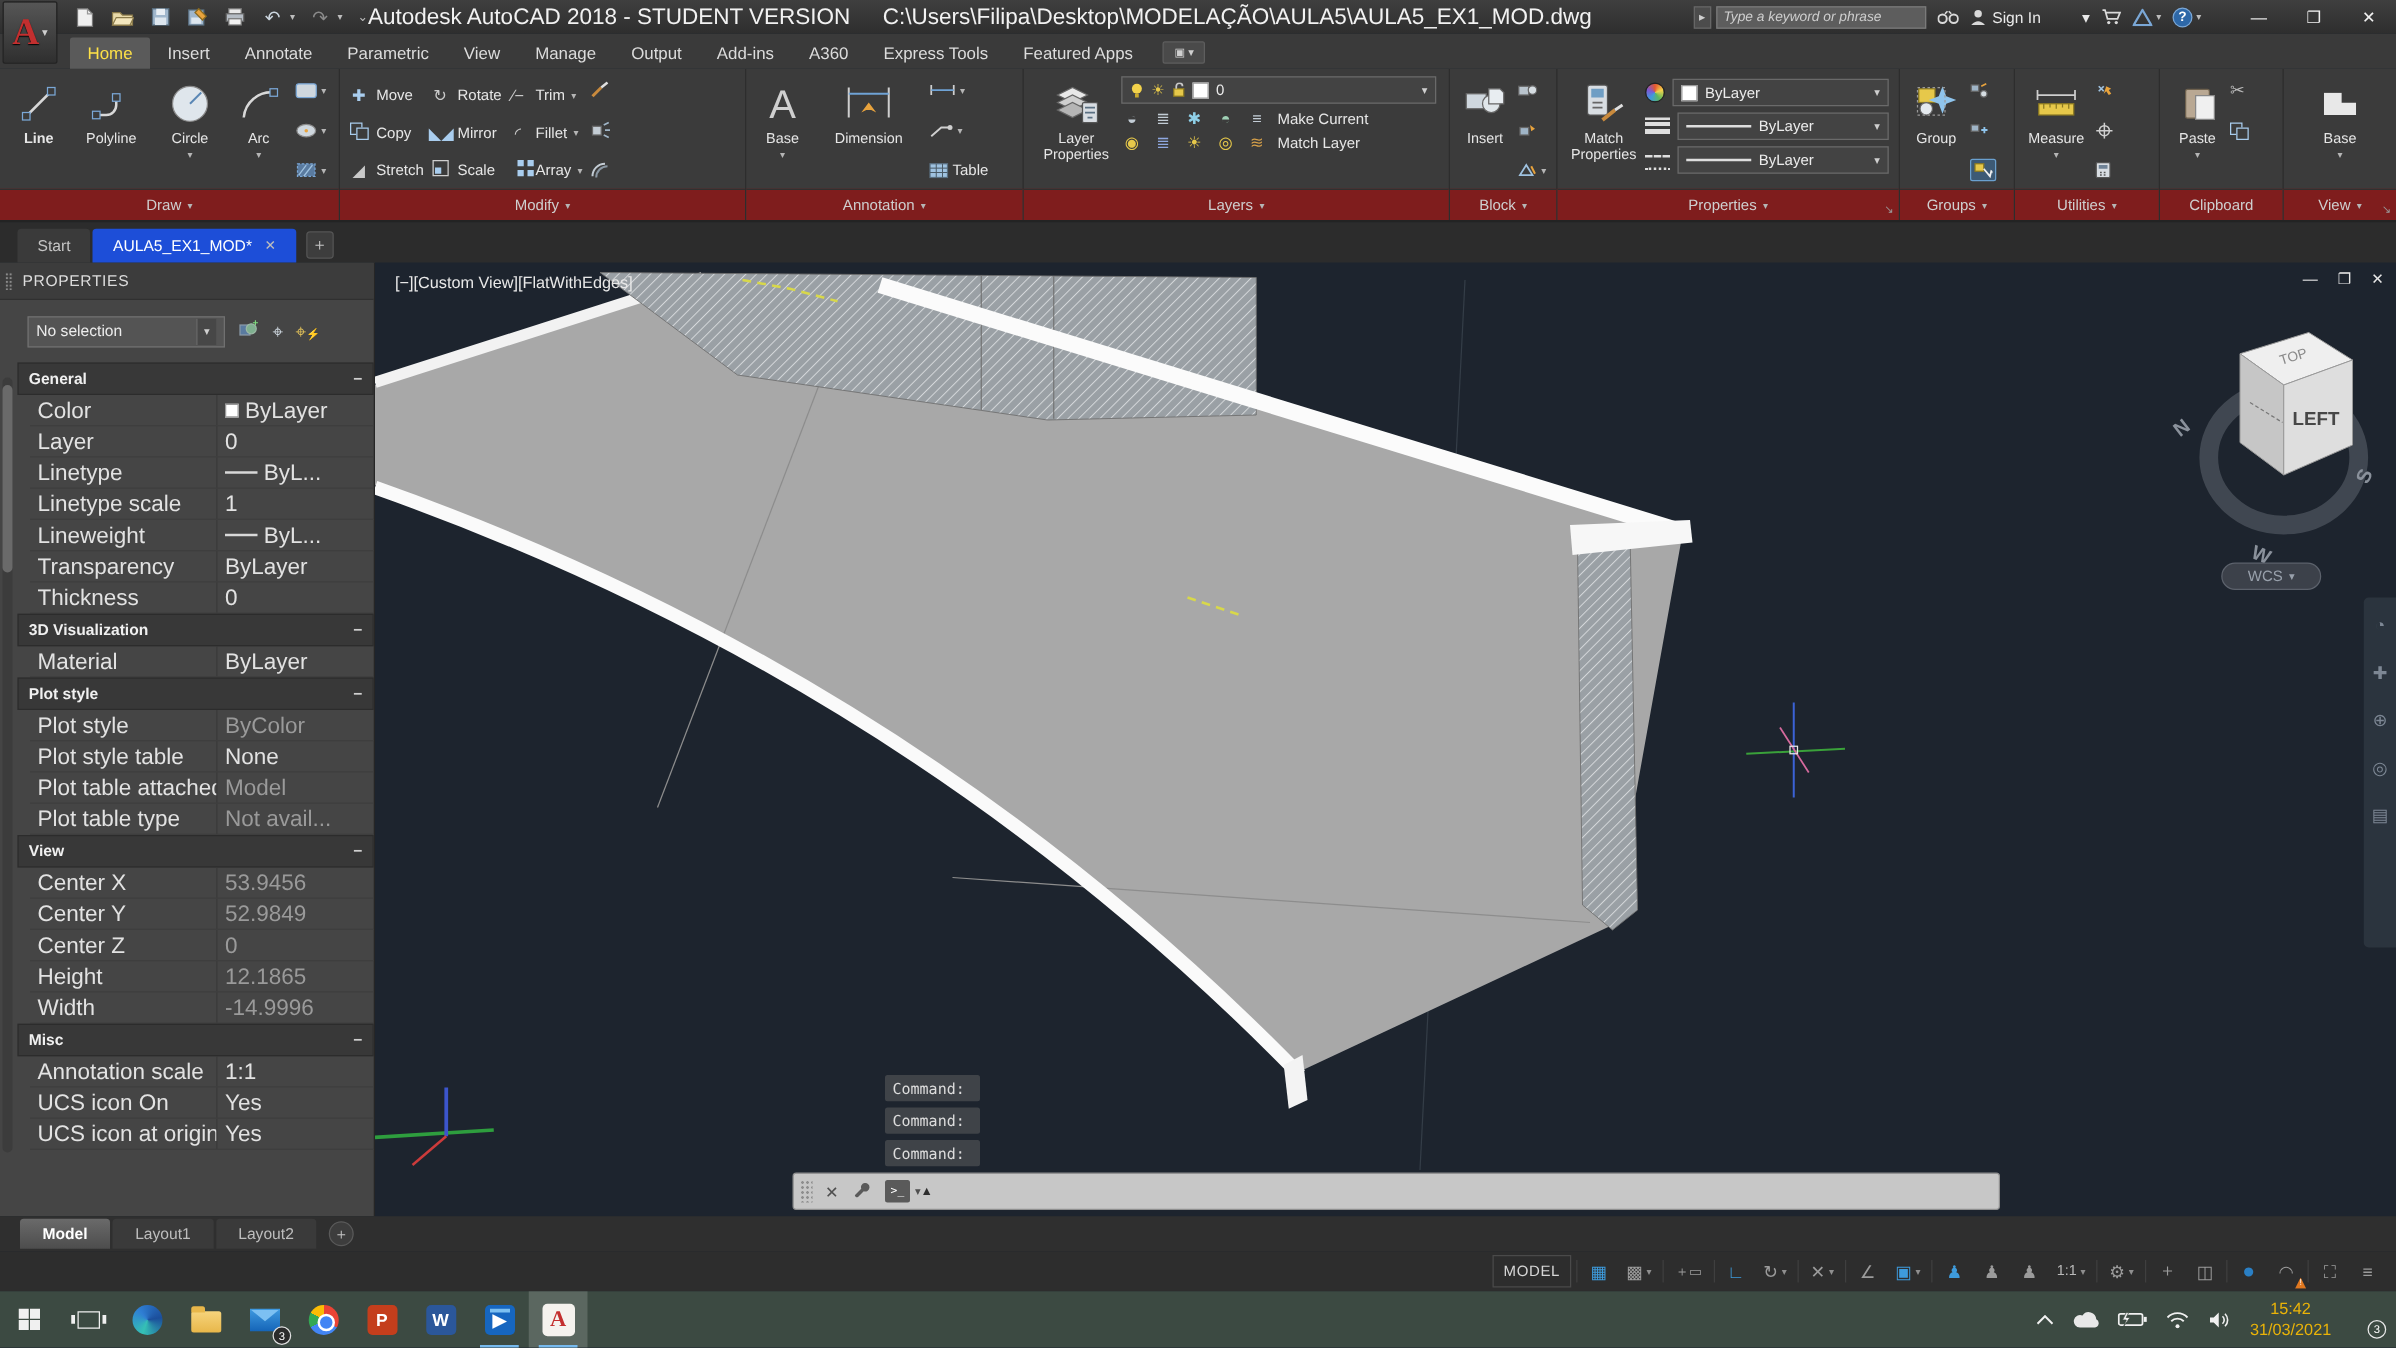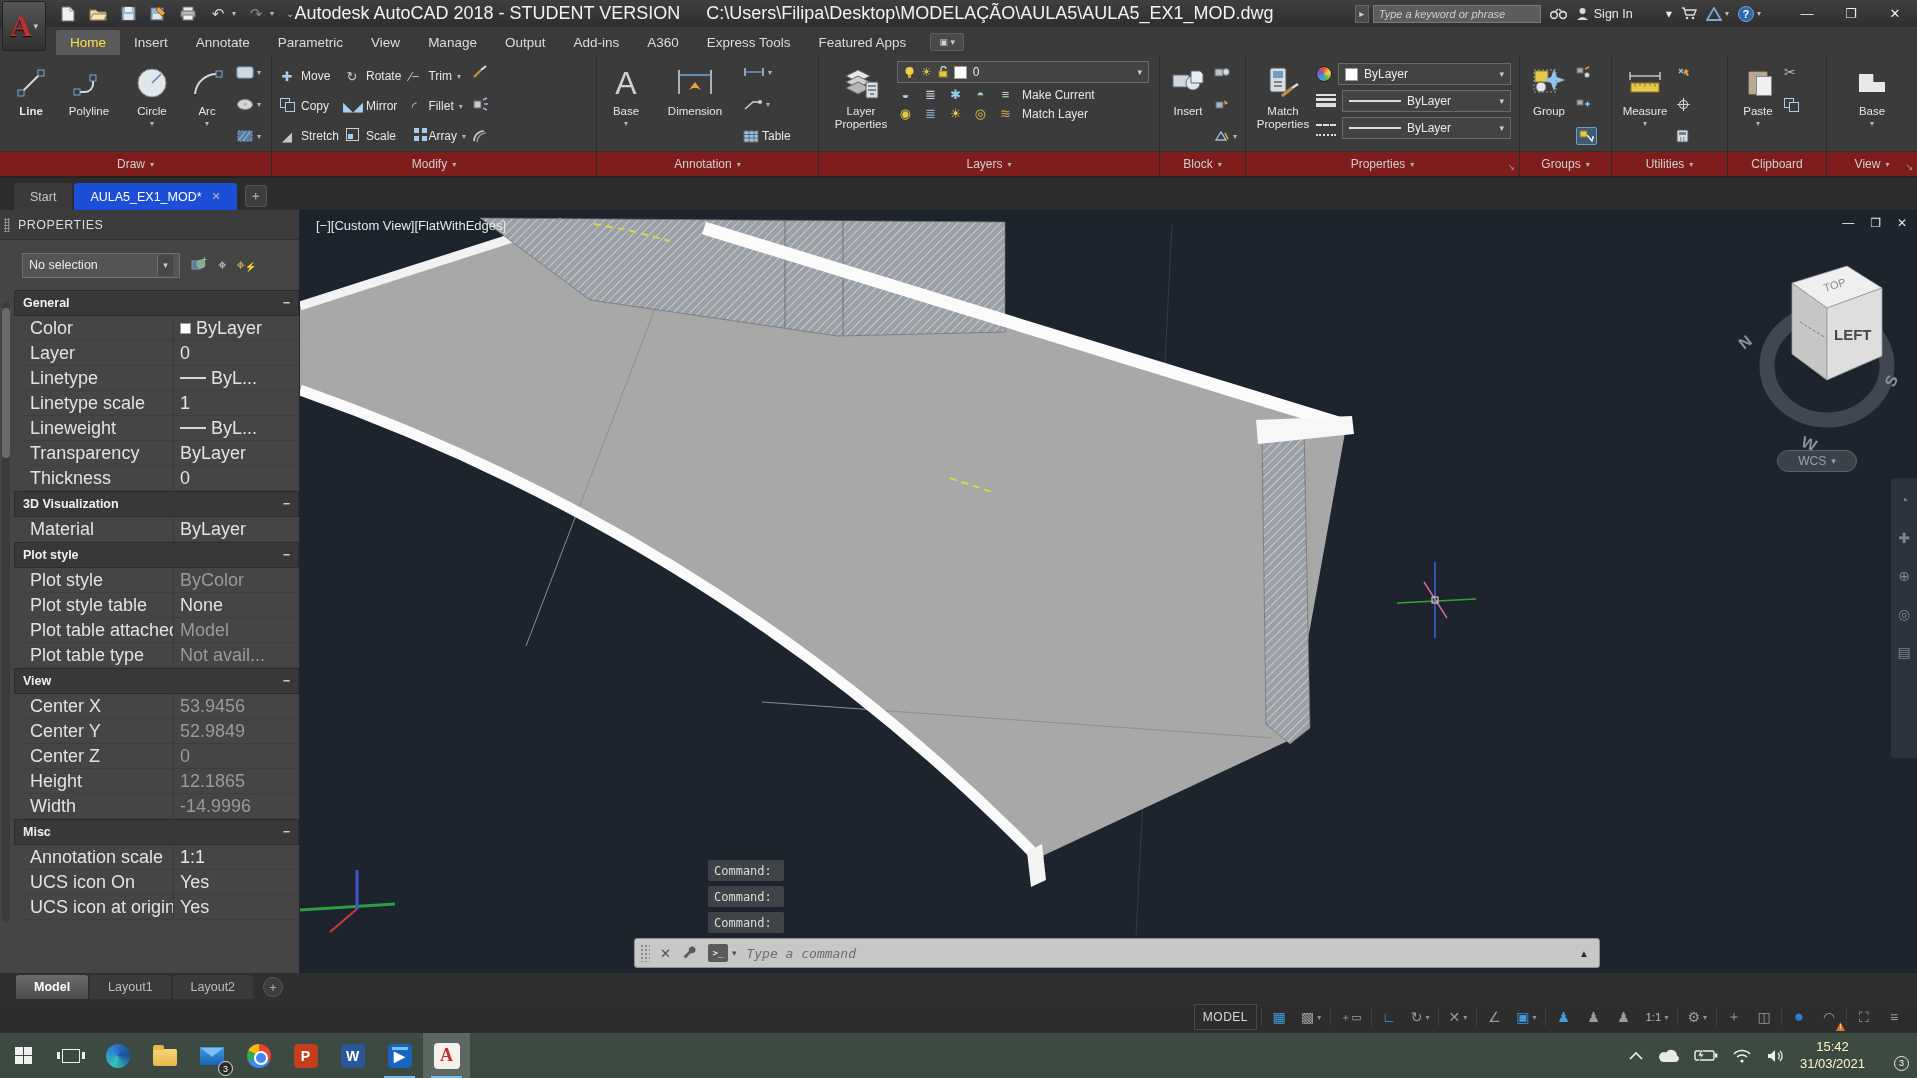--- a/index.html
+++ b/index.html
@@ -199,21 +199,21 @@
     background:#4285f4; border:2px solid #fff;}
   .docico { width:24px; height:24px; border-radius:4px; color:#fff; font-weight:bold; font-size:14px;
     display:flex; align-items:center; justify-content:center;}
   .ppt { background:#c43e1c;} .word { background:#2b579a;}
   .movies { background:#1666c0; position:relative;}
   .movies::before { content:""; position:absolute; top:3px; left:4px; right:4px; height:3px; background:#7cc0f2;}
   .acadico { width:26px; height:26px; border-radius:4px; background:#f5f2ee; color:#c32f2f;
     font-family:"Liberation Serif",serif; font-weight:bold; font-size:18px; display:flex; align-items:center; justify-content:center;}
   #tray { margin-left:auto; display:flex; align-items:center; gap:14px; padding-right:14px; color:#f0f0f0;}
   #tray svg { display:block;}
-  .clock { text-align:center; font-size:13px; color:#fef9c3; line-height:1.3;}
+  .clock { text-align:center; font-size:13px; color:#eab308; line-height:1.3;}
   .notif { position:relative; width:24px; height:22px;}
   .notif .bubble { width:20px; height:17px; background:#f0f0f0; clip-path:polygon(0 0,100% 0,100% 75%,35% 75%,15% 100%,15% 75%,0 75%);}
   .notif .badge2 { position:absolute; right:-6px; bottom:-4px; width:15px; height:15px; border-radius:50%; background:#3c4a42;
     border:1px solid #e8e8e8; color:#fff; font-size:9px; display:flex; align-items:center; justify-content:center;}
 </style>
 </head>
 <body>
 
 <div id="titlebar">
   <div id="acad-logo">
@@ -1016,21 +1016,20 @@
   <div class="cmdhist" style="top:702px;">Command:</div>
 
   <div id="cmdbar">
     <span id="cmd-grip"></span>
     <span class="cmd-tool">✕</span>
     <span class="cmd-tool"><svg width="15" height="15" viewBox="0 0 15 15">
           <path d="M2 13 L8 7 a3.4 3.4 0 1 1 2 2 L6 13 a1.6 1.6 0 0 1 -3 -1 z" fill="#5a5a5a"></path>
         </svg></span>
     <span id="cmd-prompt">&gt;_</span>
     <span id="cmd-dd">▾</span>
-    <input id="cmd-input" placeholder="Type a command" style="">
     <span id="cmd-up">▲</span>
   </div>
 </div>
 
 <div id="layoutbar">
   <div class="ltab active">Model</div>
   <div class="ltab">Layout1</div>
   <div class="ltab">Layout2</div>
   <div class="ltab-plus">＋</div>
 </div>

